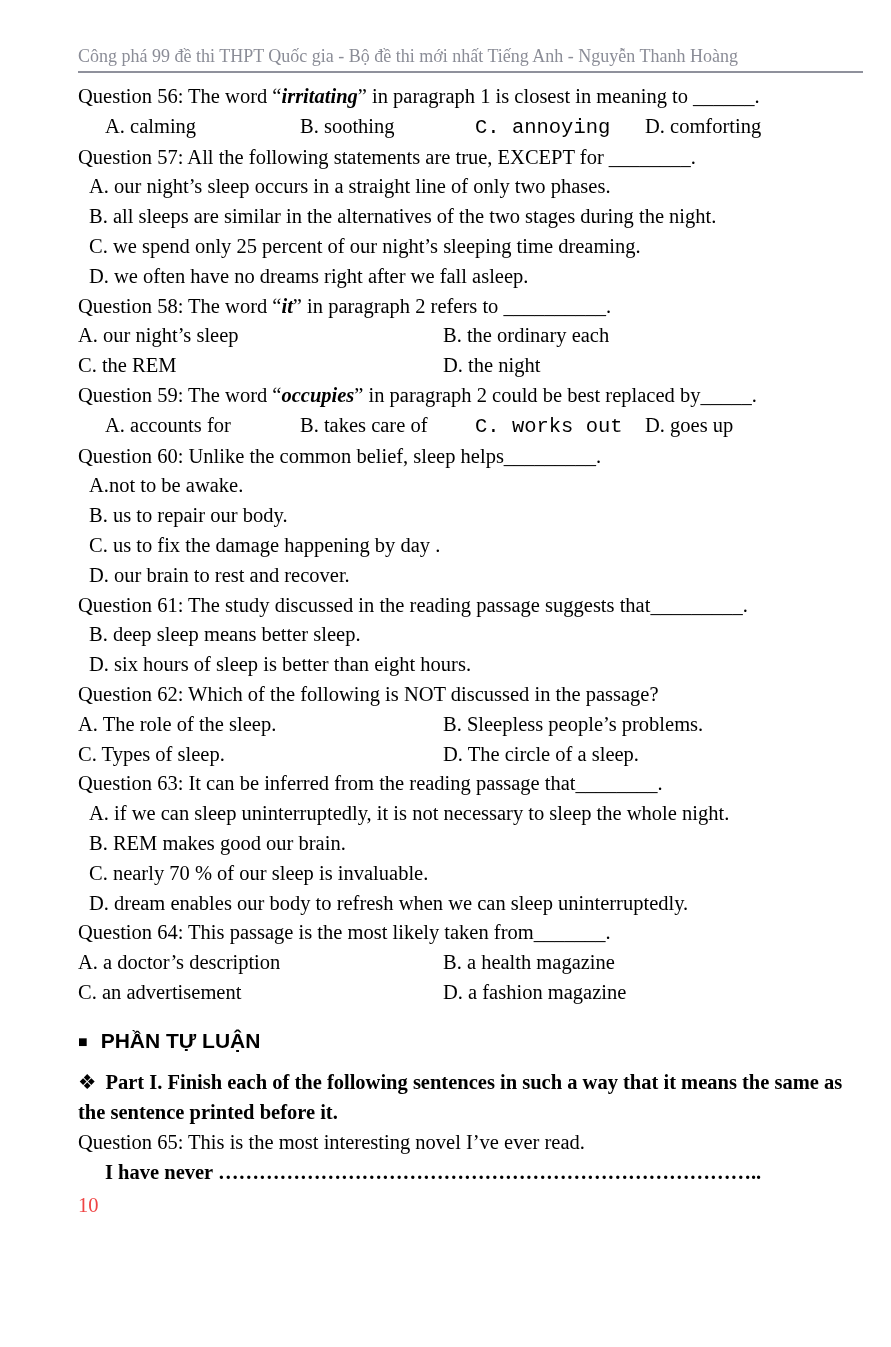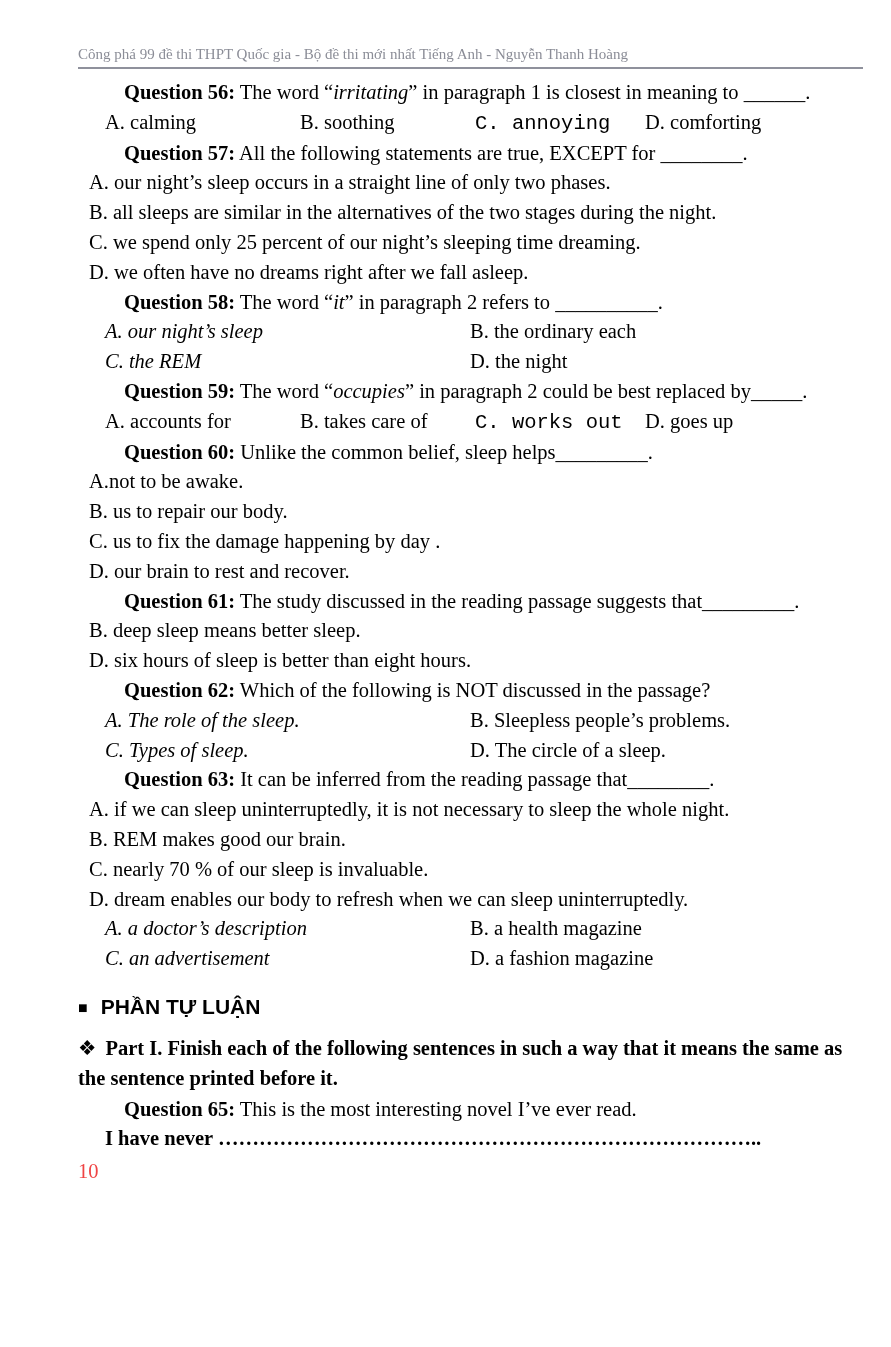--- a/index.html
+++ b/index.html
@@ -15,33 +15,33 @@
     width: 891px; height: 1347px;
     padding: 46px 28px 0 78px;
     overflow: hidden;
   }
   .header {
     border-bottom: 2px solid #8f919c;
     padding-bottom: 4px;
     margin-bottom: 9px;
   }
   .header-title {
-    font-size: 15px;
+    font-size: 18px;
     color: #8b8d97;
     white-space: nowrap;
   }
   .line { line-height: 29.8px; white-space: nowrap; }
-  .qlabel { font-weight: 700; margin-left: 46px; }
-  .kw { font-weight: 400; font-style: italic; }
+  .qlabel { font-weight: 400; }
+  .kw { font-weight: 700; font-style: italic; }
   .opt-stack { margin-left: 11px; }
   .row .c { display: inline-block; }
   .row4 .c0 { margin-left: 27px; width: 195px; }
   .row4 .c1 { width: 175px; }
   .row4 .c2 { width: 170px; font-family: Liberation Mono, monospace; }
-  .row2 .c0 { margin-left: 27px; width: 365px; font-style: italic; }
+  .row2 .c0 { width: 365px; }
   .section-title {
     font-family: "Liberation Sans", sans-serif;
     font-weight: 700;
     font-size: 21px;
     margin: 18px 0 12px 0;
     line-height: 29px;
     white-space: nowrap;
   }
   .square-icon { font-size: 16px; margin-right: 13px; vertical-align: 1px; }
   .part-line {
@@ -136,20 +136,23 @@
     <div class="line">
       <span class="qlabel">Question 63:</span><span> It can be inferred from the reading passage that________.</span>
     </div>
     <div class="line opt-stack">A. if we can sleep uninterruptedly, it is not necessary to sleep the whole night.</div>
     <div class="line opt-stack">B. REM makes good our brain.</div>
     <div class="line opt-stack">C. nearly 70 % of our sleep is invaluable.</div>
     <div class="line opt-stack">D. dream enables our body to refresh when we can sleep uninterruptedly.</div>
   </div>
 
   <div>
+    <div class="line">
+      <span class="qlabel">Question 64:</span><span> This passage is the most likely taken from_______.</span>
+    </div>
     <div class="line row row2">
       <span class="c c0">A. a doctor’s description</span><span class="c c1">B. a health magazine</span>
     </div>
     <div class="line row row2">
       <span class="c c0">C. an advertisement</span><span class="c c1">D. a fashion magazine</span>
     </div>
   </div>
 
   <div class="section-title">
     <span class="square-icon">■</span><span>PHẦN TỰ LUẬN</span>

